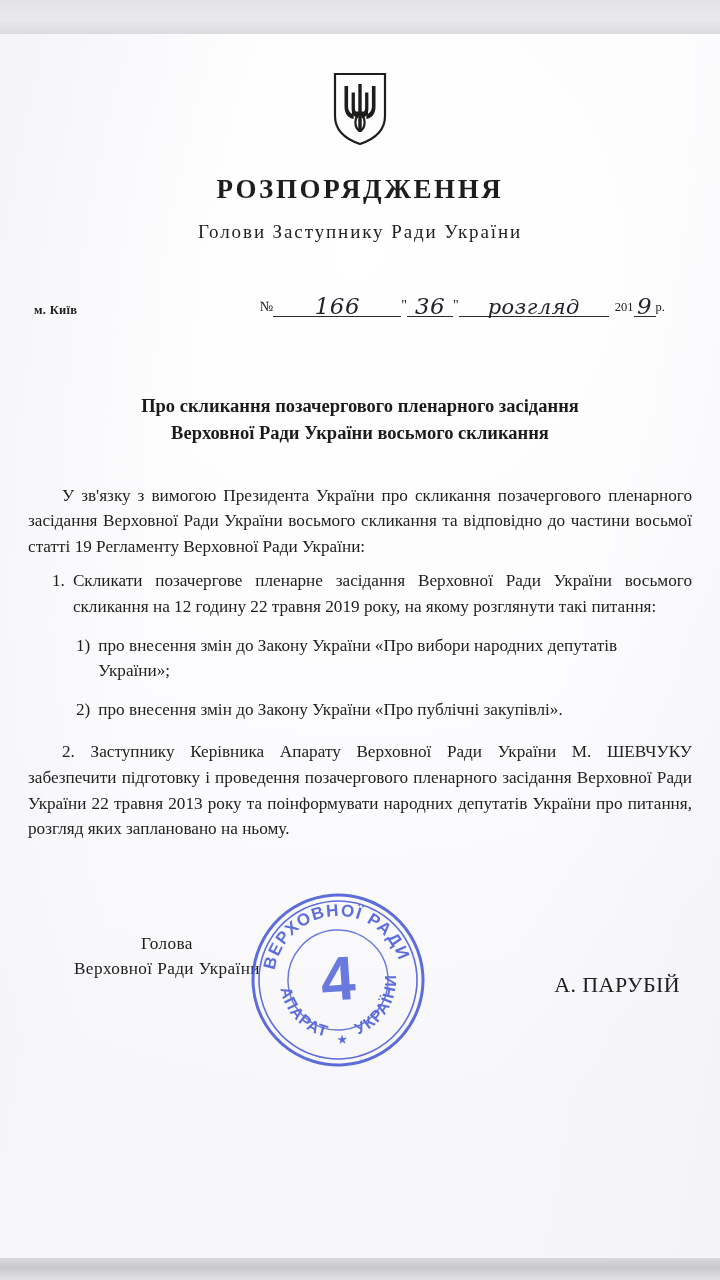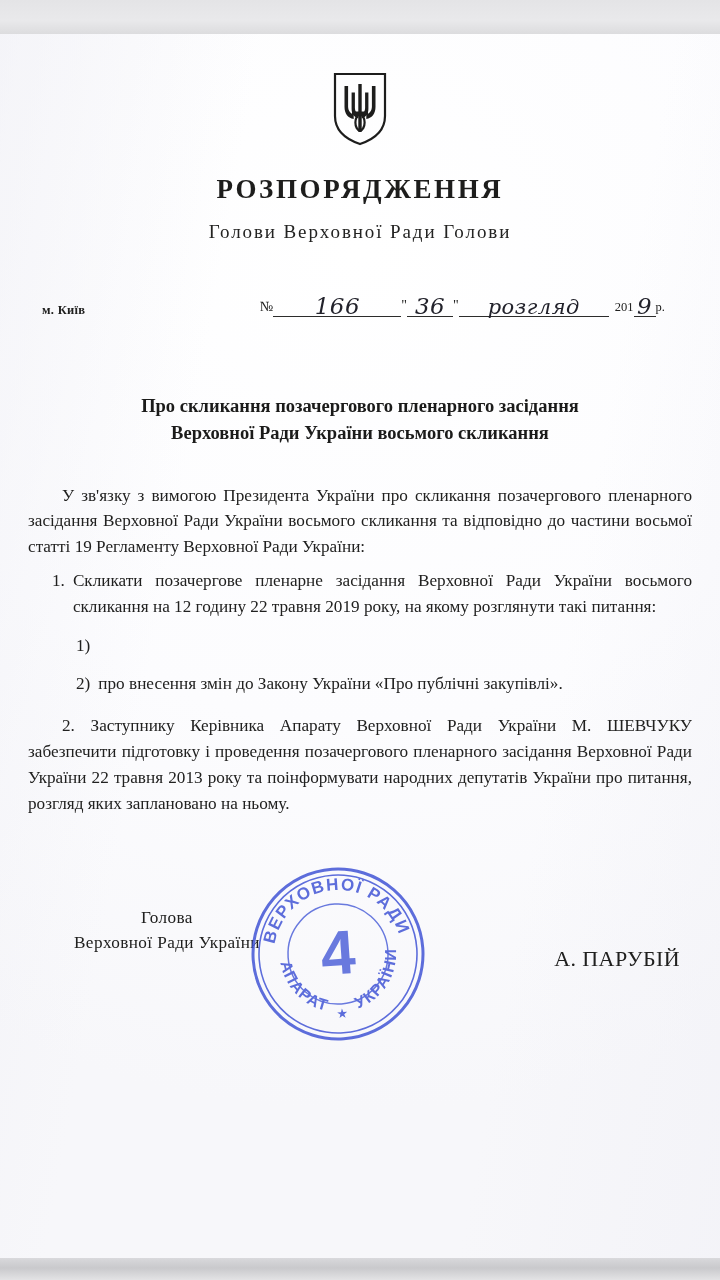--- a/index.html
+++ b/index.html
@@ -92,21 +92,21 @@
   }
 
   
   .meta-row {
     position: relative;
     height: 58px;
     margin-top: 34px;
   }
   .city {
     position: absolute;
-    left: 14px;
+    left: 6px;
     top: 26px;
     font-size: 12.5px;
     font-weight: 700;
     letter-spacing: .3px;
   }
   .numdate {
     position: absolute;
     left: 232px;
     top: 16px;
     display: flex;
@@ -261,21 +261,21 @@
               <path d="M19.6 20.5 h3.3 v15.5 c0 3.1 1.4 5.1 3.4 5.9 v4.3 c-4.5 -0.9 -6.7 -4.4 -6.7 -9.4 Z"></path>
               <path d="M36.4 20.5 h-3.3 v15.5 c0 3.1 -1.4 5.1 -3.4 5.9 v4.3 c4.5 -0.9 6.7 -4.4 6.7 -9.4 Z"></path>
               <path d="M20 39.5 h16 v3.3 h-16 Z"></path>
               <ellipse cx="28" cy="50.5" rx="4.6" ry="8" fill="none" stroke="#1d1d1c" stroke-width="2.2"></ellipse>
             </g>
           </svg>
         </span>
       </div>
 
       <div class="doc-title">РОЗПОРЯДЖЕННЯ</div>
-      <div class="doc-subtitle">Голови Верховної Ради Голови</div>
+      <div class="doc-subtitle">Голови Заступнику Ради України</div>
 
       <div class="meta-row">
         <div class="city">м. Київ</div>
 
         <div class="numdate">
           <span class="no-sym">№</span>
           <span class="rule rule-num">
             <span class="hand">166</span>
           </span>
           <span class="quote-mark">"</span>
@@ -303,20 +303,21 @@
 
         <p class="para">У зв'язку з вимогою Президента України про скликання позачергового пленарного засідання Верховної Ради України восьмого скликання та відповідно до частини восьмої статті 19 Регламенту Верховної Ради України:</p>
 
         <div class="num-item">
           <span class="marker">1.</span>
           <span class="itxt">Скликати позачергове пленарне засідання Верховної Ради України восьмого скликання на 12 годину 22 травня 2019 року, на якому розглянути такі питання:</span>
         </div>
 
         <div class="sub-item">
           <span class="marker">1)</span>
+          <span class="itxt">про внесення змін до Закону України «Про вибори народних депутатів України»;</span>
         </div>
 
         <div class="sub-item">
           <span class="marker">2)</span>
           <span class="itxt">про внесення змін до Закону України «Про публічні закупівлі».</span>
         </div>
 
         <p class="para-2">2. Заступнику Керівника Апарату Верховної Ради України М. ШЕВЧУКУ забезпечити підготовку і проведення позачергового пленарного засідання Верховної Ради України 22 травня 2013 року та поінформувати народних депутатів України про питання, розгляд яких заплановано на ньому.</p>
       </div>
 

